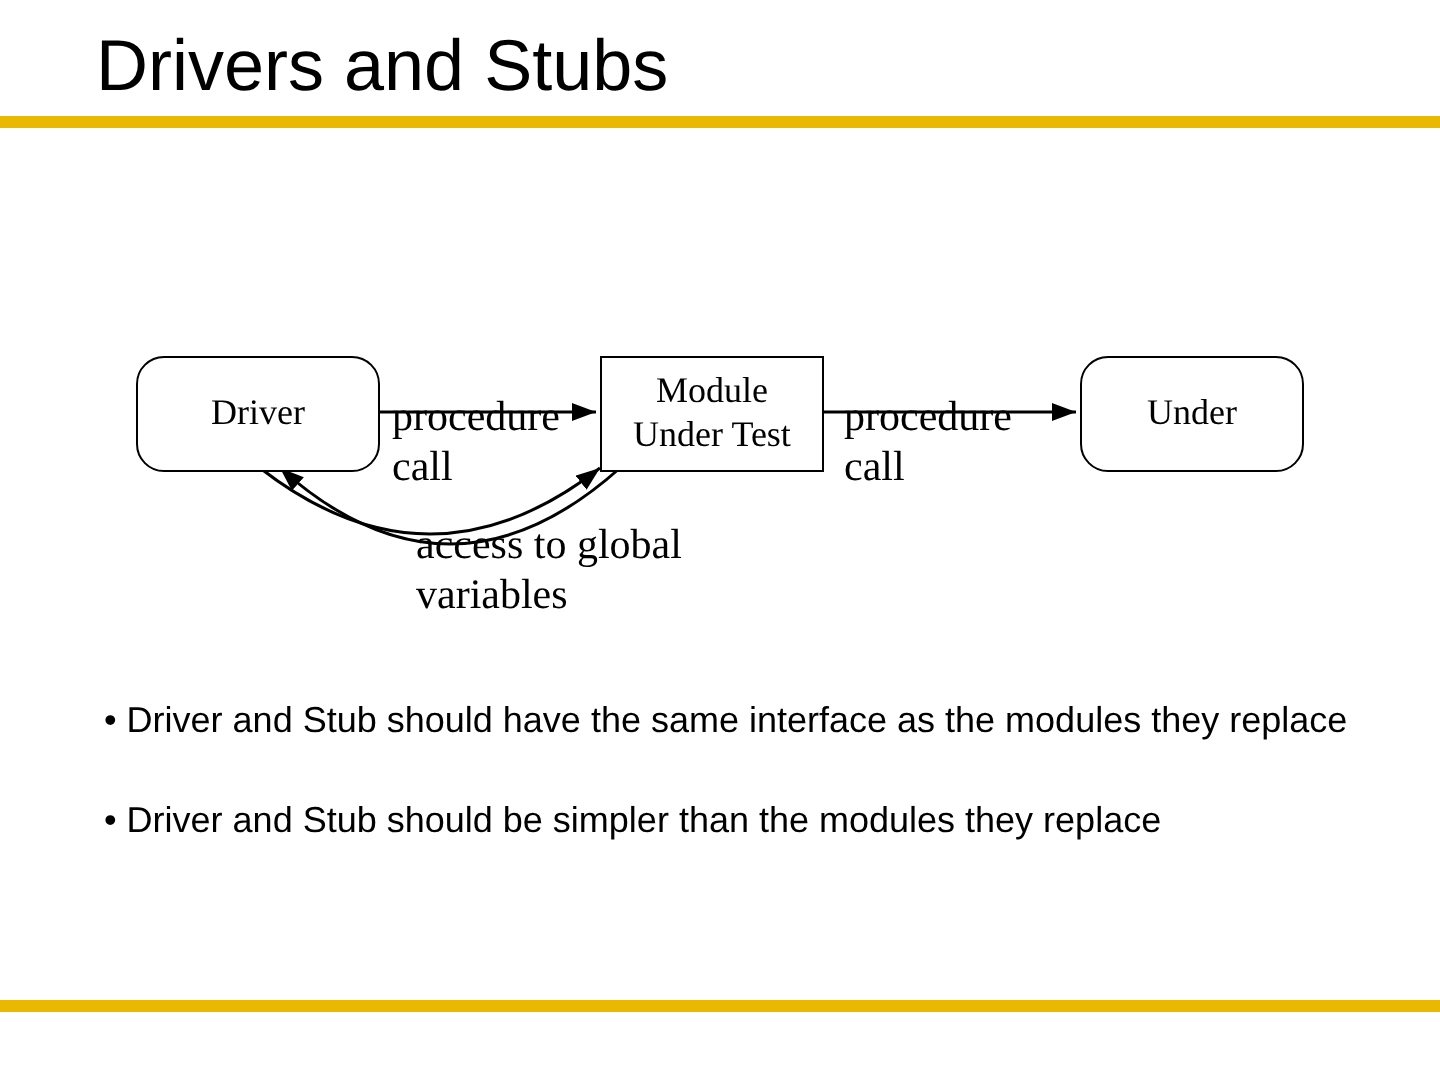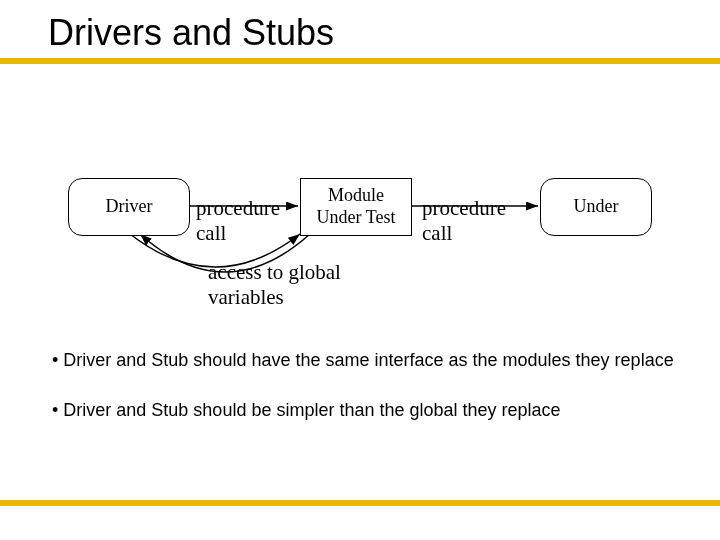--- a/index.html
+++ b/index.html
@@ -129,16 +129,16 @@
   <div class="box rounded stub-box">Under</div>
 
   <div class="label pc1">procedure
 call</div>
   <div class="label pc2">procedure
 call</div>
   <div class="label acc">access to global
 variables</div>
 
   <div class="bullet b1">• Driver and Stub should have the same interface as the modules they replace</div>
-  <div class="bullet b2">• Driver and Stub should be simpler than the global they replace</div>
+  <div class="bullet b2">• Driver and Stub should be simpler than the modules they replace</div>
 
   <div class="rule-bottom"></div>
 </div>
 
 </body></html>

